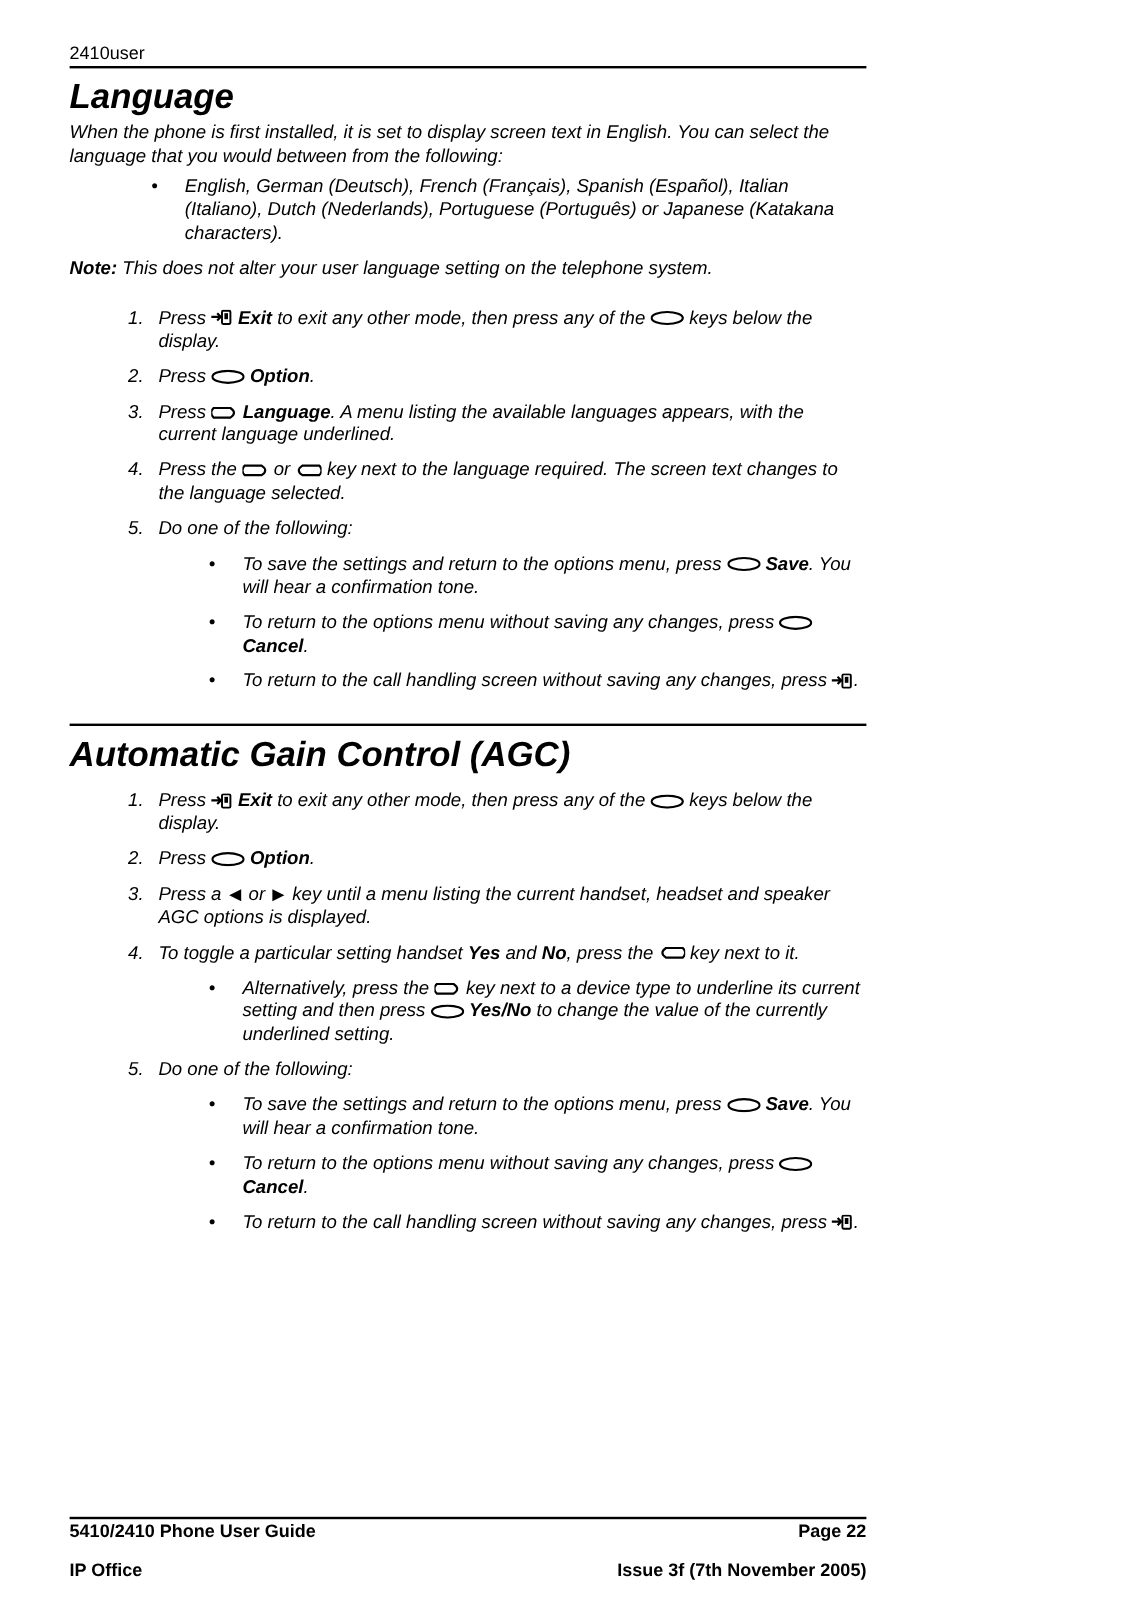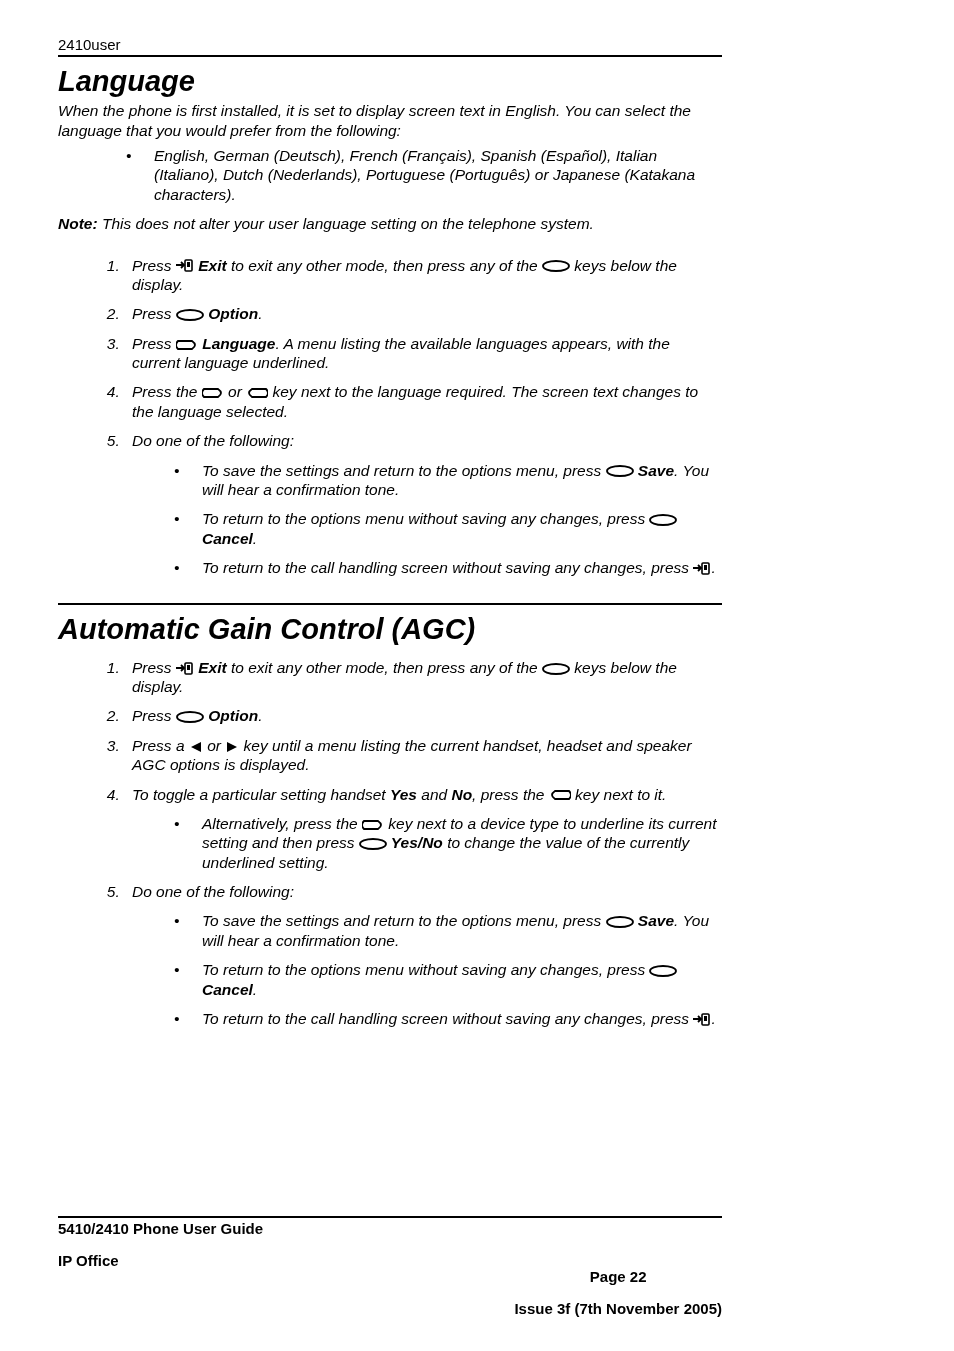--- a/index.html
+++ b/index.html
@@ -87,21 +87,21 @@
     display: flex;
     justify-content: space-between;
     font-size: 15px;
     font-weight: bold;
   }
   .footer .col {
     display: flex;
     flex-direction: column;
     gap: 15px;
   }
-  .footer .right { text-align: center; margin-top: 48px; }
+  .footer .right { text-align: right; }
   b { font-weight: bold; }
   .icon {
     display: inline-block;
     vertical-align: middle;
   }
 </style>
 </head>
 <body>
 
 <svg width="0" height="0" style="position:absolute">
@@ -134,21 +134,21 @@
     </g>
   </defs>
 </svg>
 
 <div class="page">
   <div class="header">2410user</div>
 
   <div class="content">
 
     <h1>Language</h1>
-    <p class="intro">When the phone is first installed, it is set to display screen text in English. You can select the language that you would prefer from the following:</p>
+    <p class="intro">When the phone is first installed, it is set to display screen text in English. You can select the language that you would between from the following:</p>
 
     <div class="bullet-list">
       <div class="row">
         <div class="dot">•</div>
         <div>English, German (Deutsch), French (Français), Spanish (Español), Italian (Italiano), Dutch (Nederlands), Portuguese (Português) or Japanese (Katakana characters).</div>
       </div>
     </div>
 
     <p class="note">
       <b>Note:</b><span> This does not alter your user language setting on the telephone system.</span>

